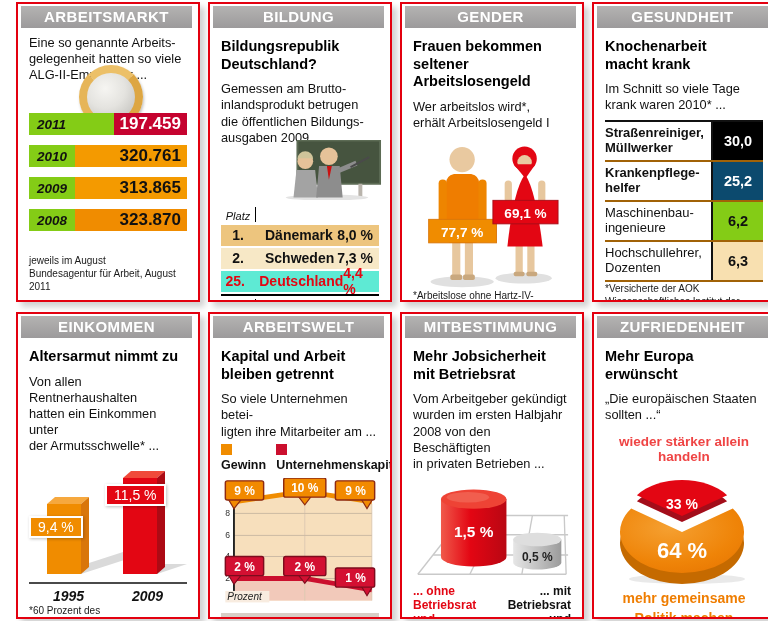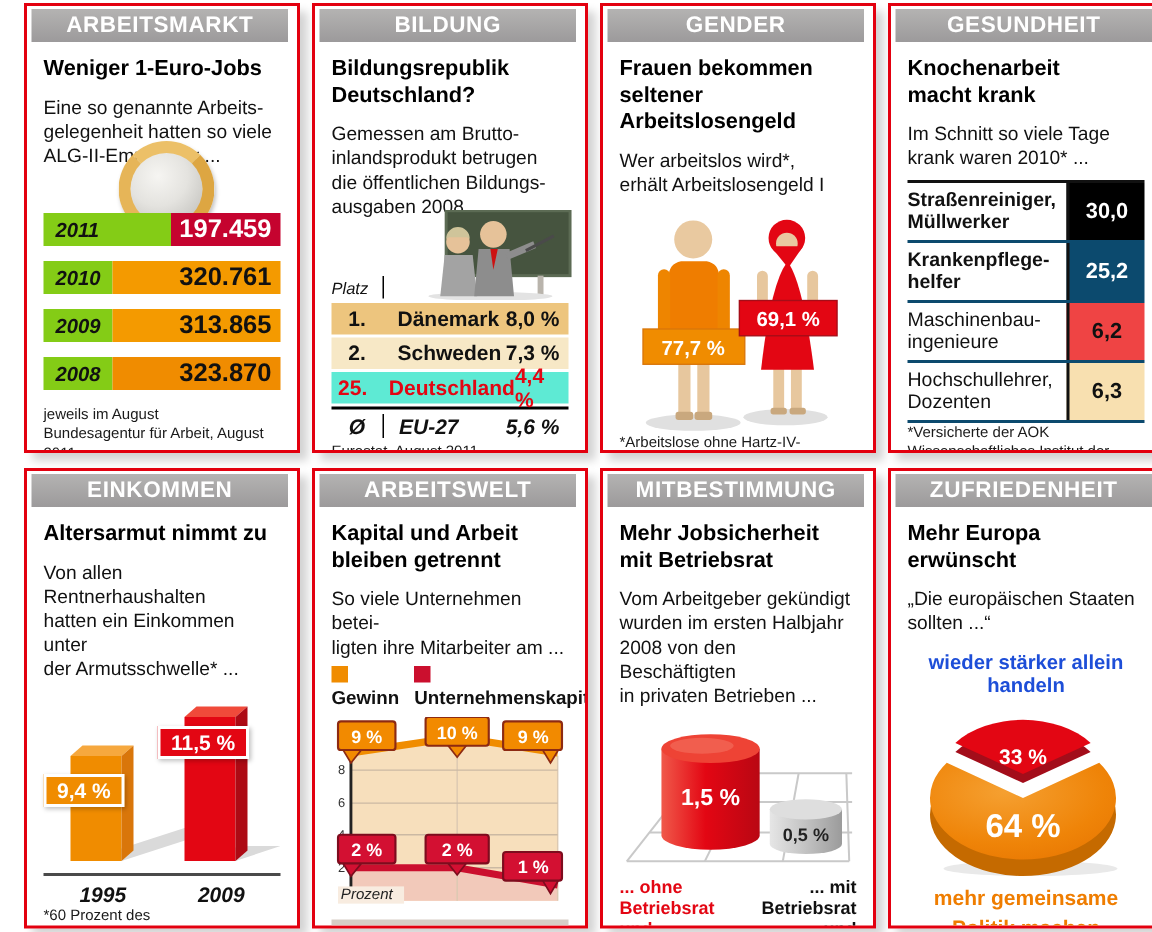--- a/index.html
+++ b/index.html
@@ -30,51 +30,51 @@
     font-style:italic; font-weight:bold; font-size:13.5px; }
   .am-bar { display:flex; align-items:center; justify-content:flex-end; padding-right:6px;
     font-weight:bold; font-size:17px; }
   .bg-pink { background:#84cc16; } .bg-gray { background:#84cc16; }
   .bar-darkred { background:#c5032f; color:#fff; }
   .bar-orange { background:#f49a00; color:#111; }
   .bar-orange2 { background:#f08c00; color:#111; }
 
   
   .bi-illu { position:absolute; right:8px; top:112px; width:118px; height:60px; }
-  .bi-platz { display:flex; align-items:flex-end; margin-top:37px; height:16px; }
+  .bi-platz { display:flex; align-items:flex-end; margin-top:60px; height:16px;text-align:center; }
   .bi-platz span { font-style:italic; font-size:11px; width:34px; }
   .bi-platz i { display:block; border-left:1.5px solid #000; height:15px; }
   .bi-table { margin-top:3px; }
   .bi-row { display:flex; align-items:center; height:21px; margin-bottom:2px;
     font-size:14px; font-weight:bold; }
   .bi-rank { width:34px; text-align:center; }
   .bi-country { flex:1; padding-left:10px; }
   .bi-val { padding-right:6px; }
   .bi-r1 { background:#edc57e; } .bi-r2 { background:#f7e8c6; }
   .bi-r3 { background:#5eead4; color:#e30613; }
   .bi-avg { background:#fff; font-style:italic; border-top:2px solid #000; height:24px; margin-bottom:0; }
   .bi-avg .bi-country { border-left:1.5px solid #000; }
 
   
   .gx-wrap { margin-top:6px; display:flex; justify-content:center; }
 
   
   .ge-table { border-top:2px solid #111; margin-top:6px; }
-  .ge-row { display:flex; border-bottom:2px solid #0c4a6e; min-height:40px; }
+  .ge-row { display:flex; border-bottom:2px solid #a16207; min-height:40px; }
   .ge-label { flex:1; font-size:13px; line-height:1.12; display:flex; align-items:center;
     white-space:pre-line; padding:3px 2px 3px 0; }
   .ge-label.bold { font-weight:bold; }
   .ge-val { width:52px; border-left:2px solid #111; display:flex; align-items:center;
     justify-content:center; font-weight:bold; font-size:14.5px; }
   .ge-v1 { background:#000000; color:#fff; } .ge-v2 { background:#0c4a6e; color:#fff; }
-  .ge-v3 { background:#ef4444; } .ge-v4 { background:#f8e0b0; }
+  .ge-v3 { background:#84cc16; } .ge-v4 { background:#f8e0b0; }
 
   
   .ek-chart { position:relative; margin-top:14px; height:110px; }
-  .ek-label { position:absolute; color:#fff; font-weight:bold; font-size:14px;
+  .ek-label { position:absolute; color:#fff; font-weight:normal; font-size:14px;
     border:2px solid #fff; padding:1px 7px; box-shadow:1px 1px 3px rgba(0,0,0,.25); }
   .ek-l1 { left:0; top:48px; background:#f08c00; }
   .ek-l2 { left:76px; top:16px; background:#e30613; }
   .ek-base { border-top:2px solid #4a4a4a; margin-top:4px; }
   .ek-years { display:flex; margin-top:4px; font-style:italic; font-weight:bold; font-size:14px; }
   .ek-years span { width:50%; text-align:center; }
 
   
   .aw-legend { display:flex; gap:10px; align-items:flex-start; margin:4px 0 6px;
     font-weight:bold; font-size:12.5px; }
@@ -82,35 +82,34 @@
   .aw-legend .sw-o { background:#f08c00; } .aw-legend .sw-r { background:#cb0f2e; }
   .aw-strip { height:4px; background:#d7cec6; margin:1px 0 3px; }
 
   
   .mb-labels { display:flex; justify-content:space-between; margin-top:4px;
     font-weight:bold; font-size:12px; line-height:1.18; }
   .mb-labels .ohne { color:#e30613; white-space:pre-line; }
   .mb-labels .mit { color:#111; text-align:right; white-space:pre-line; }
 
   
-  .zu-red { color:#1d4ed8; font-weight:bold; font-size:13.5px; text-align:center; margin:10px 0 4px; }
+  .zu-red { color:#ef4444; font-weight:bold; font-size:13.5px; text-align:center; margin:10px 0 4px; }
   .zu-orange { color:#ef7d00; font-weight:bold; font-size:14px; text-align:center;
     line-height:1.45; white-space:pre-line; margin-top:2px; }
 
   svg text { font-family:"Liberation Sans","DejaVu Sans",sans-serif; }
 </style>
 </head>
 <body>
 
 <div class="board">
 
   <section class="panel">
     <div class="phead">ARBEITSMARKT</div>
     <div class="pbody">
-      <h2 class="ptitle">Weniger 1-Euro-Jobs</h2>
       <p class="pintro">Eine so genannte Arbeits-
 gelegenheit hatten so viele
 ALG-II-Empfänger ...</p>
       <div class="am-chart">
         <div class="am-coin"></div>
         <div class="am-rows">
           <div class="am-row">
             <div class="am-label bg-pink" style="width:54%">2011</div>
             <div class="am-bar bar-darkred" style="width:46%">197.459</div>
           </div>
@@ -134,21 +133,21 @@
   </section>
 
   <section class="panel">
     <div class="phead">BILDUNG</div>
     <div class="pbody">
       <h2 class="ptitle">Bildungsrepublik
 Deutschland?</h2>
       <p class="pintro">Gemessen am Brutto-
 inlandsprodukt betrugen
 die öffentlichen Bildungs-
-ausgaben 2008</p>
+ausgaben 2009</p>
       <svg class="bi-illu" viewBox="0 0 120 60">
         <rect x="34" y="0" width="84" height="44" fill="#46543f" stroke="#5c6b54" stroke-width="2"></rect>
         <rect x="96" y="44" width="4" height="14" fill="#b9b4ac"></rect>
         <ellipse cx="64" cy="58" rx="42" ry="3" fill="#e3e3e3"></ellipse>
         <path d="M33,30 L52,30 L55,58 L30,58 Z" fill="#a3a3a3"></path>
         <circle cx="42" cy="21" r="8" fill="#e6c299"></circle>
         <path d="M34,19 a8,8 0 0 1 16,0 l-2,-1 -12,0 Z" fill="#cfc49a"></path>
         <path d="M56,26 L77,26 L80,58 L53,58 Z" fill="#8d8d8d"></path>
         <circle cx="66" cy="16" r="9" fill="#e6c299"></circle>
         <polygon points="64,26 69,26 66,40" fill="#cc1111"></polygon>

